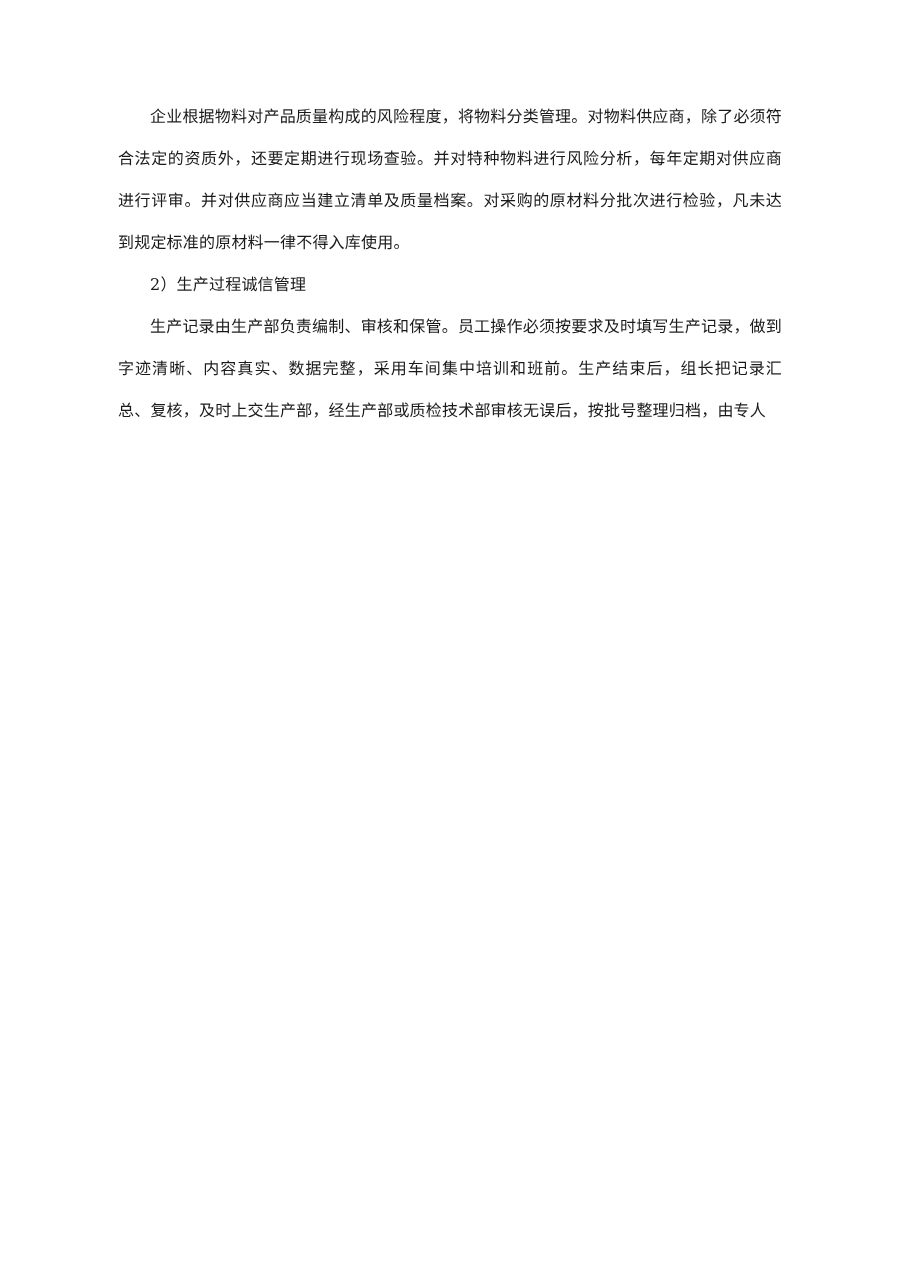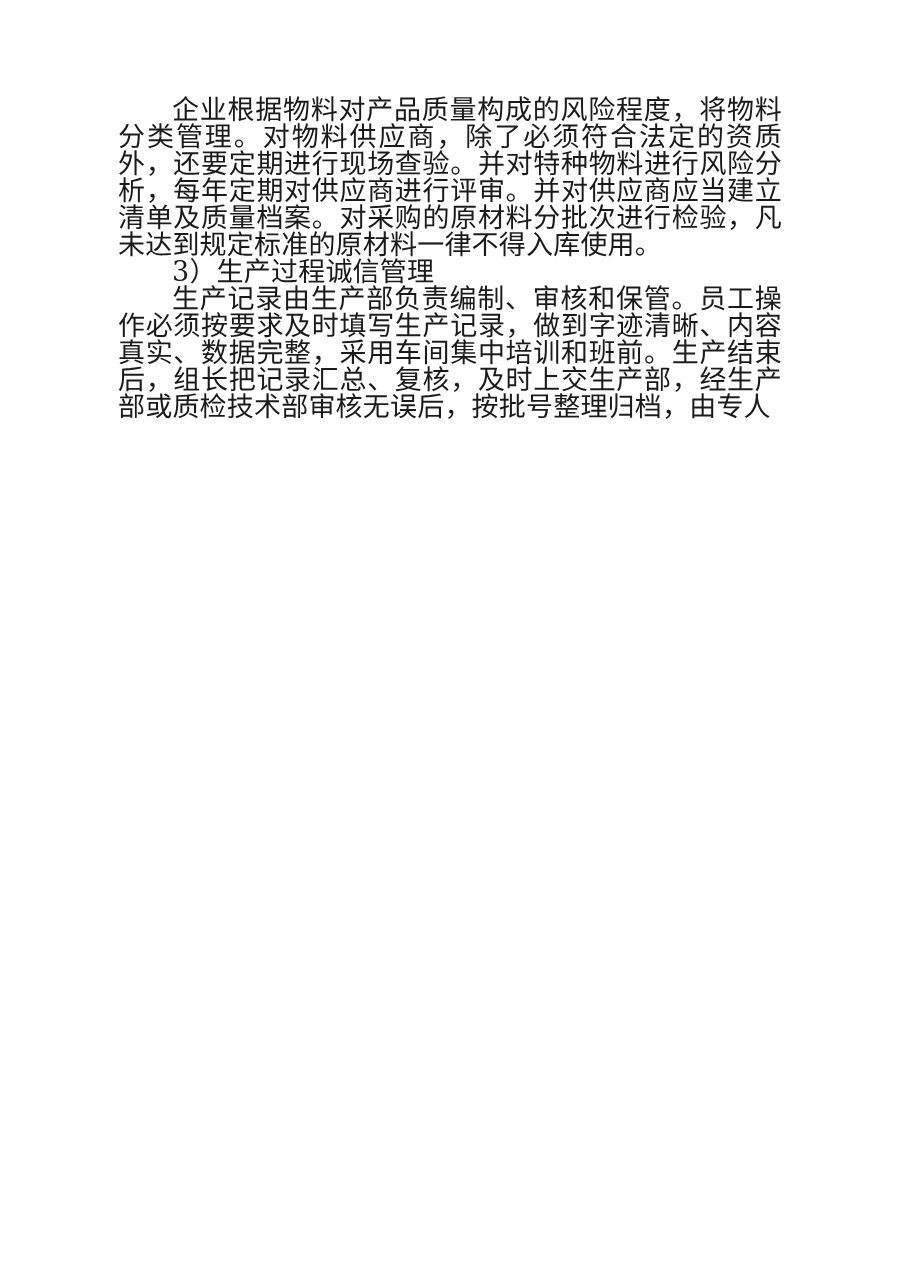--- a/index.html
+++ b/index.html
@@ -17,22 +17,22 @@
   }
   .page {
     position: relative;
     width: 900px;
     height: 1273px;
     background: #ffffff;
     box-sizing: border-box;
     padding: 96px 118px 60px 118px;
   }
   .doc-body {
-    font-size: 27px;
-    line-height: 27px;
+    font-size: 16px;
+    line-height: 42px;
     text-align: justify;
     text-justify: inter-ideograph;
     letter-spacing: 0.2px;
   }
   .para {
     margin: 0;
     text-indent: 2em;
     font-family: "DejaVu Serif", "Liberation Serif", serif;
     color: #1a1a1a;
   }
@@ -45,16 +45,16 @@
     font-family: "DejaVu Serif", "Liberation Serif", serif;
     color: #1a1a1a;
   }
 </style>
 </head>
 <body>
 
 <div class="page">
   <div class="doc-body">
     <p class="para">企业根据物料对产品质量构成的风险程度，将物料分类管理。对物料供应商，除了必须符合法定的资质外，还要定期进行现场查验。并对特种物料进行风险分析，每年定期对供应商进行评审。并对供应商应当建立清单及质量档案。对采购的原材料分批次进行检验，凡未达到规定标准的原材料一律不得入库使用。</p>
-    <p class="heading-para">3）生产过程诚信管理</p>
+    <p class="heading-para">2）生产过程诚信管理</p>
     <p class="para">生产记录由生产部负责编制、审核和保管。员工操作必须按要求及时填写生产记录，做到字迹清晰、内容真实、数据完整，采用车间集中培训和班前。生产结束后，组长把记录汇总、复核，及时上交生产部，经生产部或质检技术部审核无误后，按批号整理归档，由专人</p>
   </div>
 </div>
 
 </body></html>

